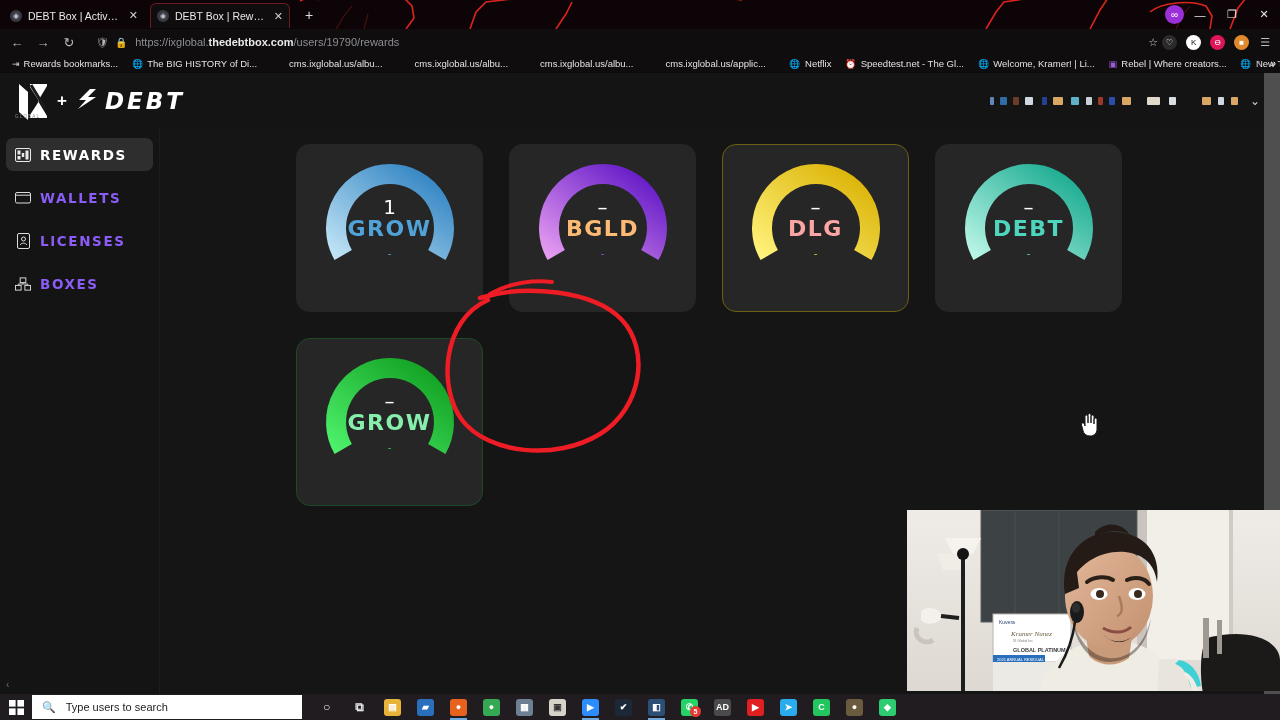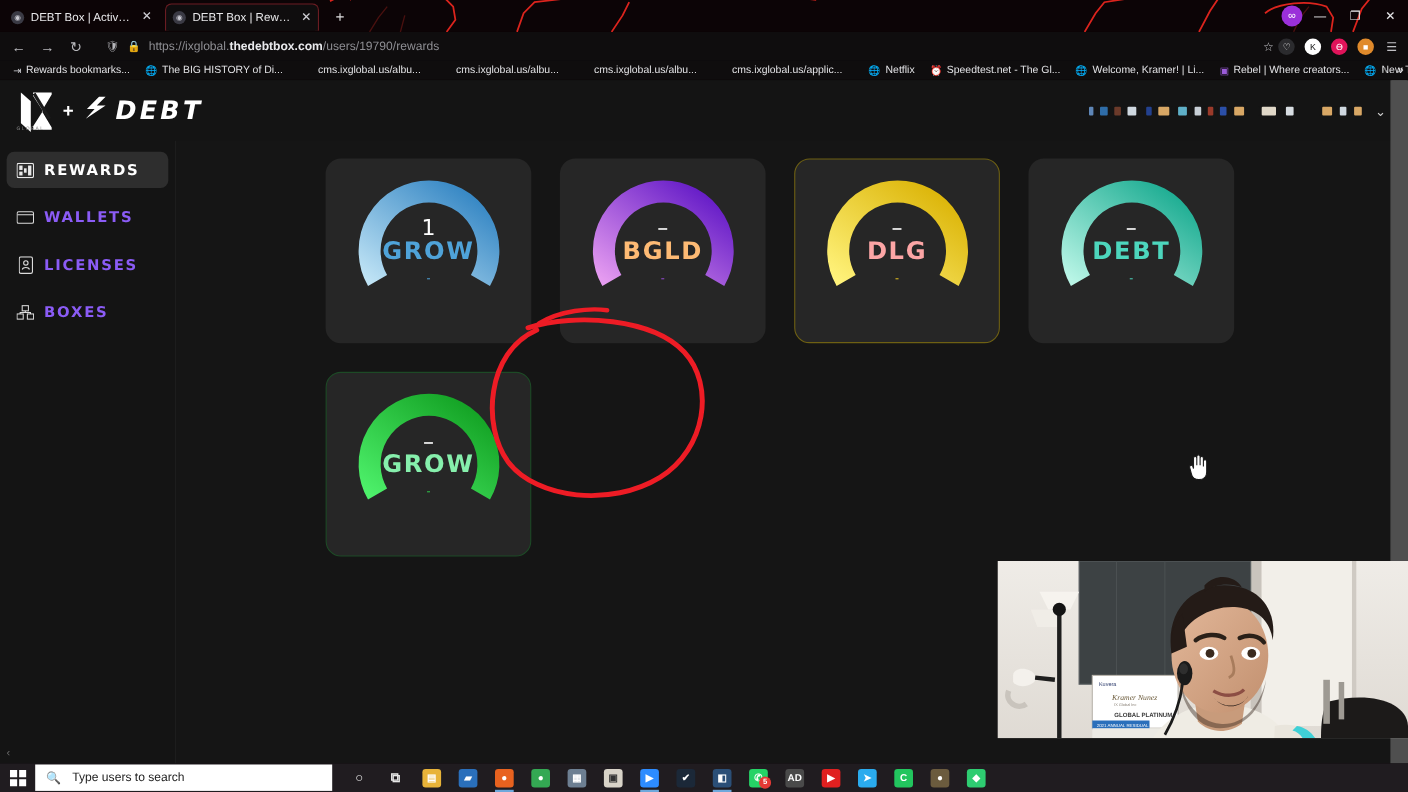--- a/index.html
+++ b/index.html
@@ -114,21 +114,21 @@
   
   .cursor { position:absolute; left:918px; top:283px; width:22px; height:26px; }
 
   
   .vscroll { position:absolute; right:0; top:73px; width:16px; height:621px; background:#4f4f4f; }
   .vscroll .thumb { position:absolute; left:1px; top:0; width:14px; height:600px; background:#4f4f4f; }
   .pagescroll-up { position:absolute; right:18px; top:58px; font-size:9px; color:#777; }
   .hscroll-left { position:absolute; left:6px; bottom:4px; font-size:10px; color:#6b6b6b; }
 
   
-  .webcam { position:absolute; left:907px; top:510px; width:373px; height:161px;
+  .webcam { position:absolute; left:907px; top:510px; width:373px; height:181px;
             overflow:hidden; background:#cdc8c2; }
 
   
   .taskbar { position:absolute; left:0; bottom:0; width:1280px; height:26px;
              background:#201c20; display:flex; align-items:center; }
   .start { width:32px; height:26px; display:flex; align-items:center; justify-content:center; }
   .searchbox { width:270px; height:24px; background:#fff; display:flex; align-items:center;
                gap:10px; padding:0 10px; }
   .searchbox .sicon { font-size:11px; color:#333; }
   .searchbox .stext { font-size:11px; color:#222; }

